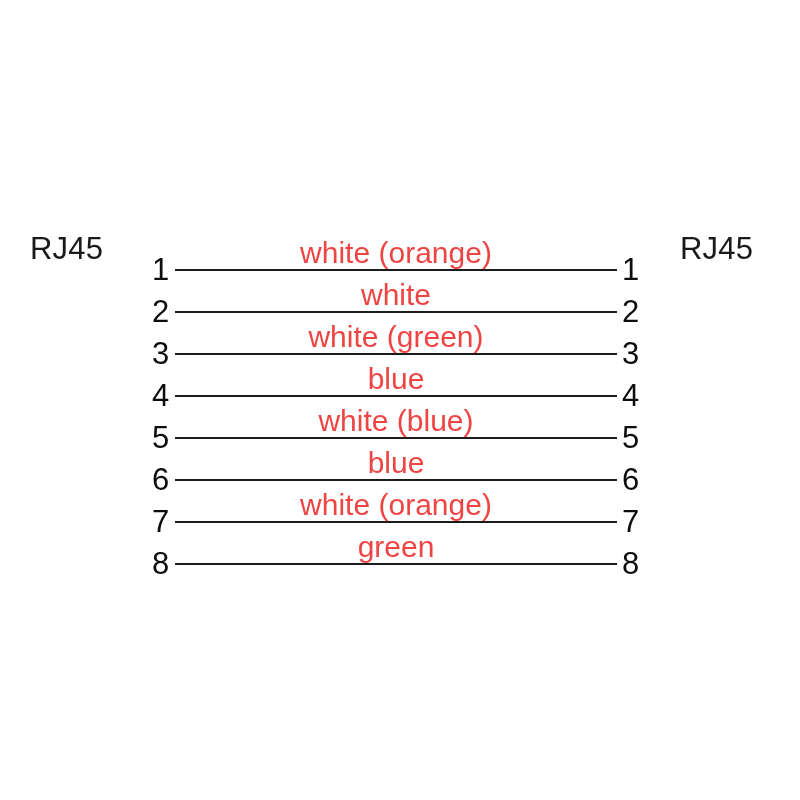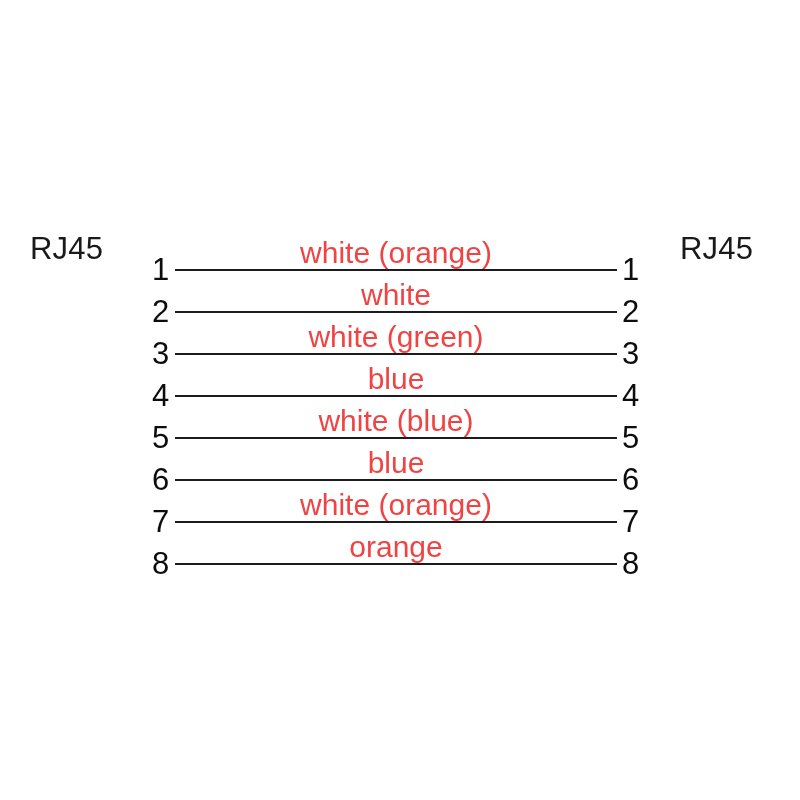--- a/index.html
+++ b/index.html
@@ -128,19 +128,19 @@
   </div>
 
   <div class="pin-row" style="top:521px;">
     <div class="wire-label">white (orange)</div>
     <div class="pin-number left">7</div>
     <div class="wire-line"></div>
     <div class="pin-number right">7</div>
   </div>
 
   <div class="pin-row" style="top:563px;">
-    <div class="wire-label">orange</div>
+    <div class="wire-label">green</div>
     <div class="pin-number left">8</div>
     <div class="wire-line"></div>
     <div class="pin-number right">8</div>
   </div>
 
 </div>
 
 </body></html>

